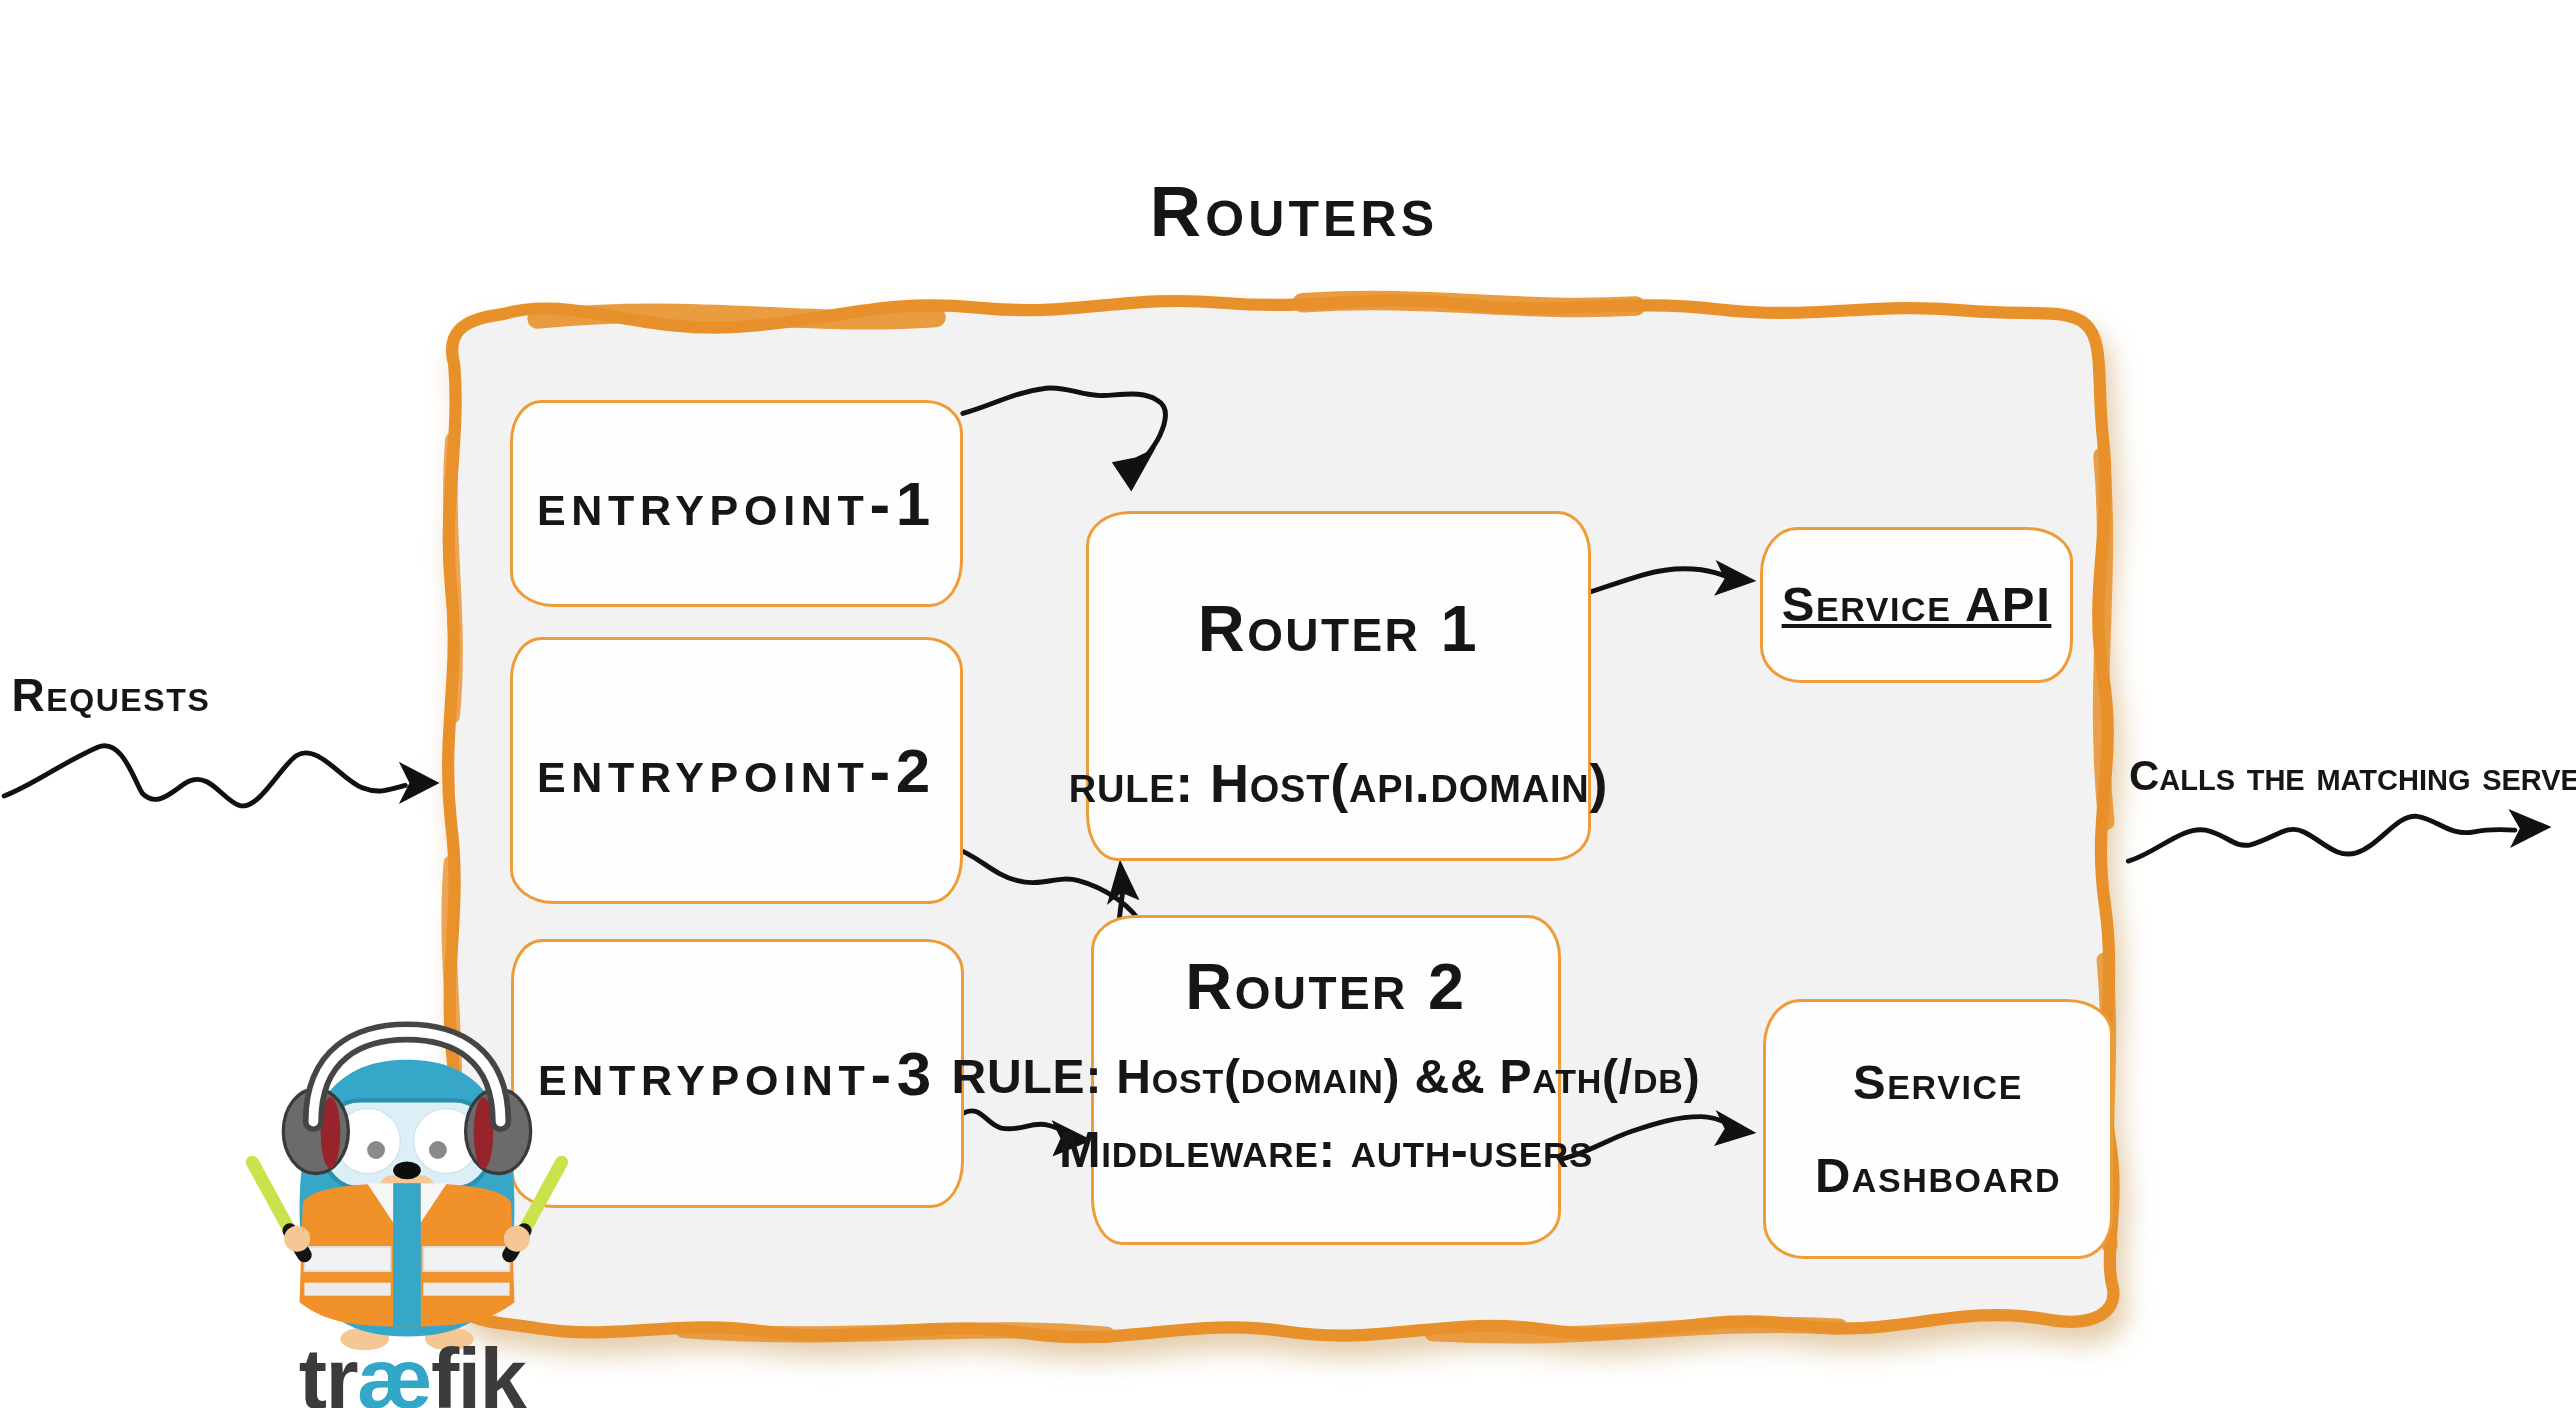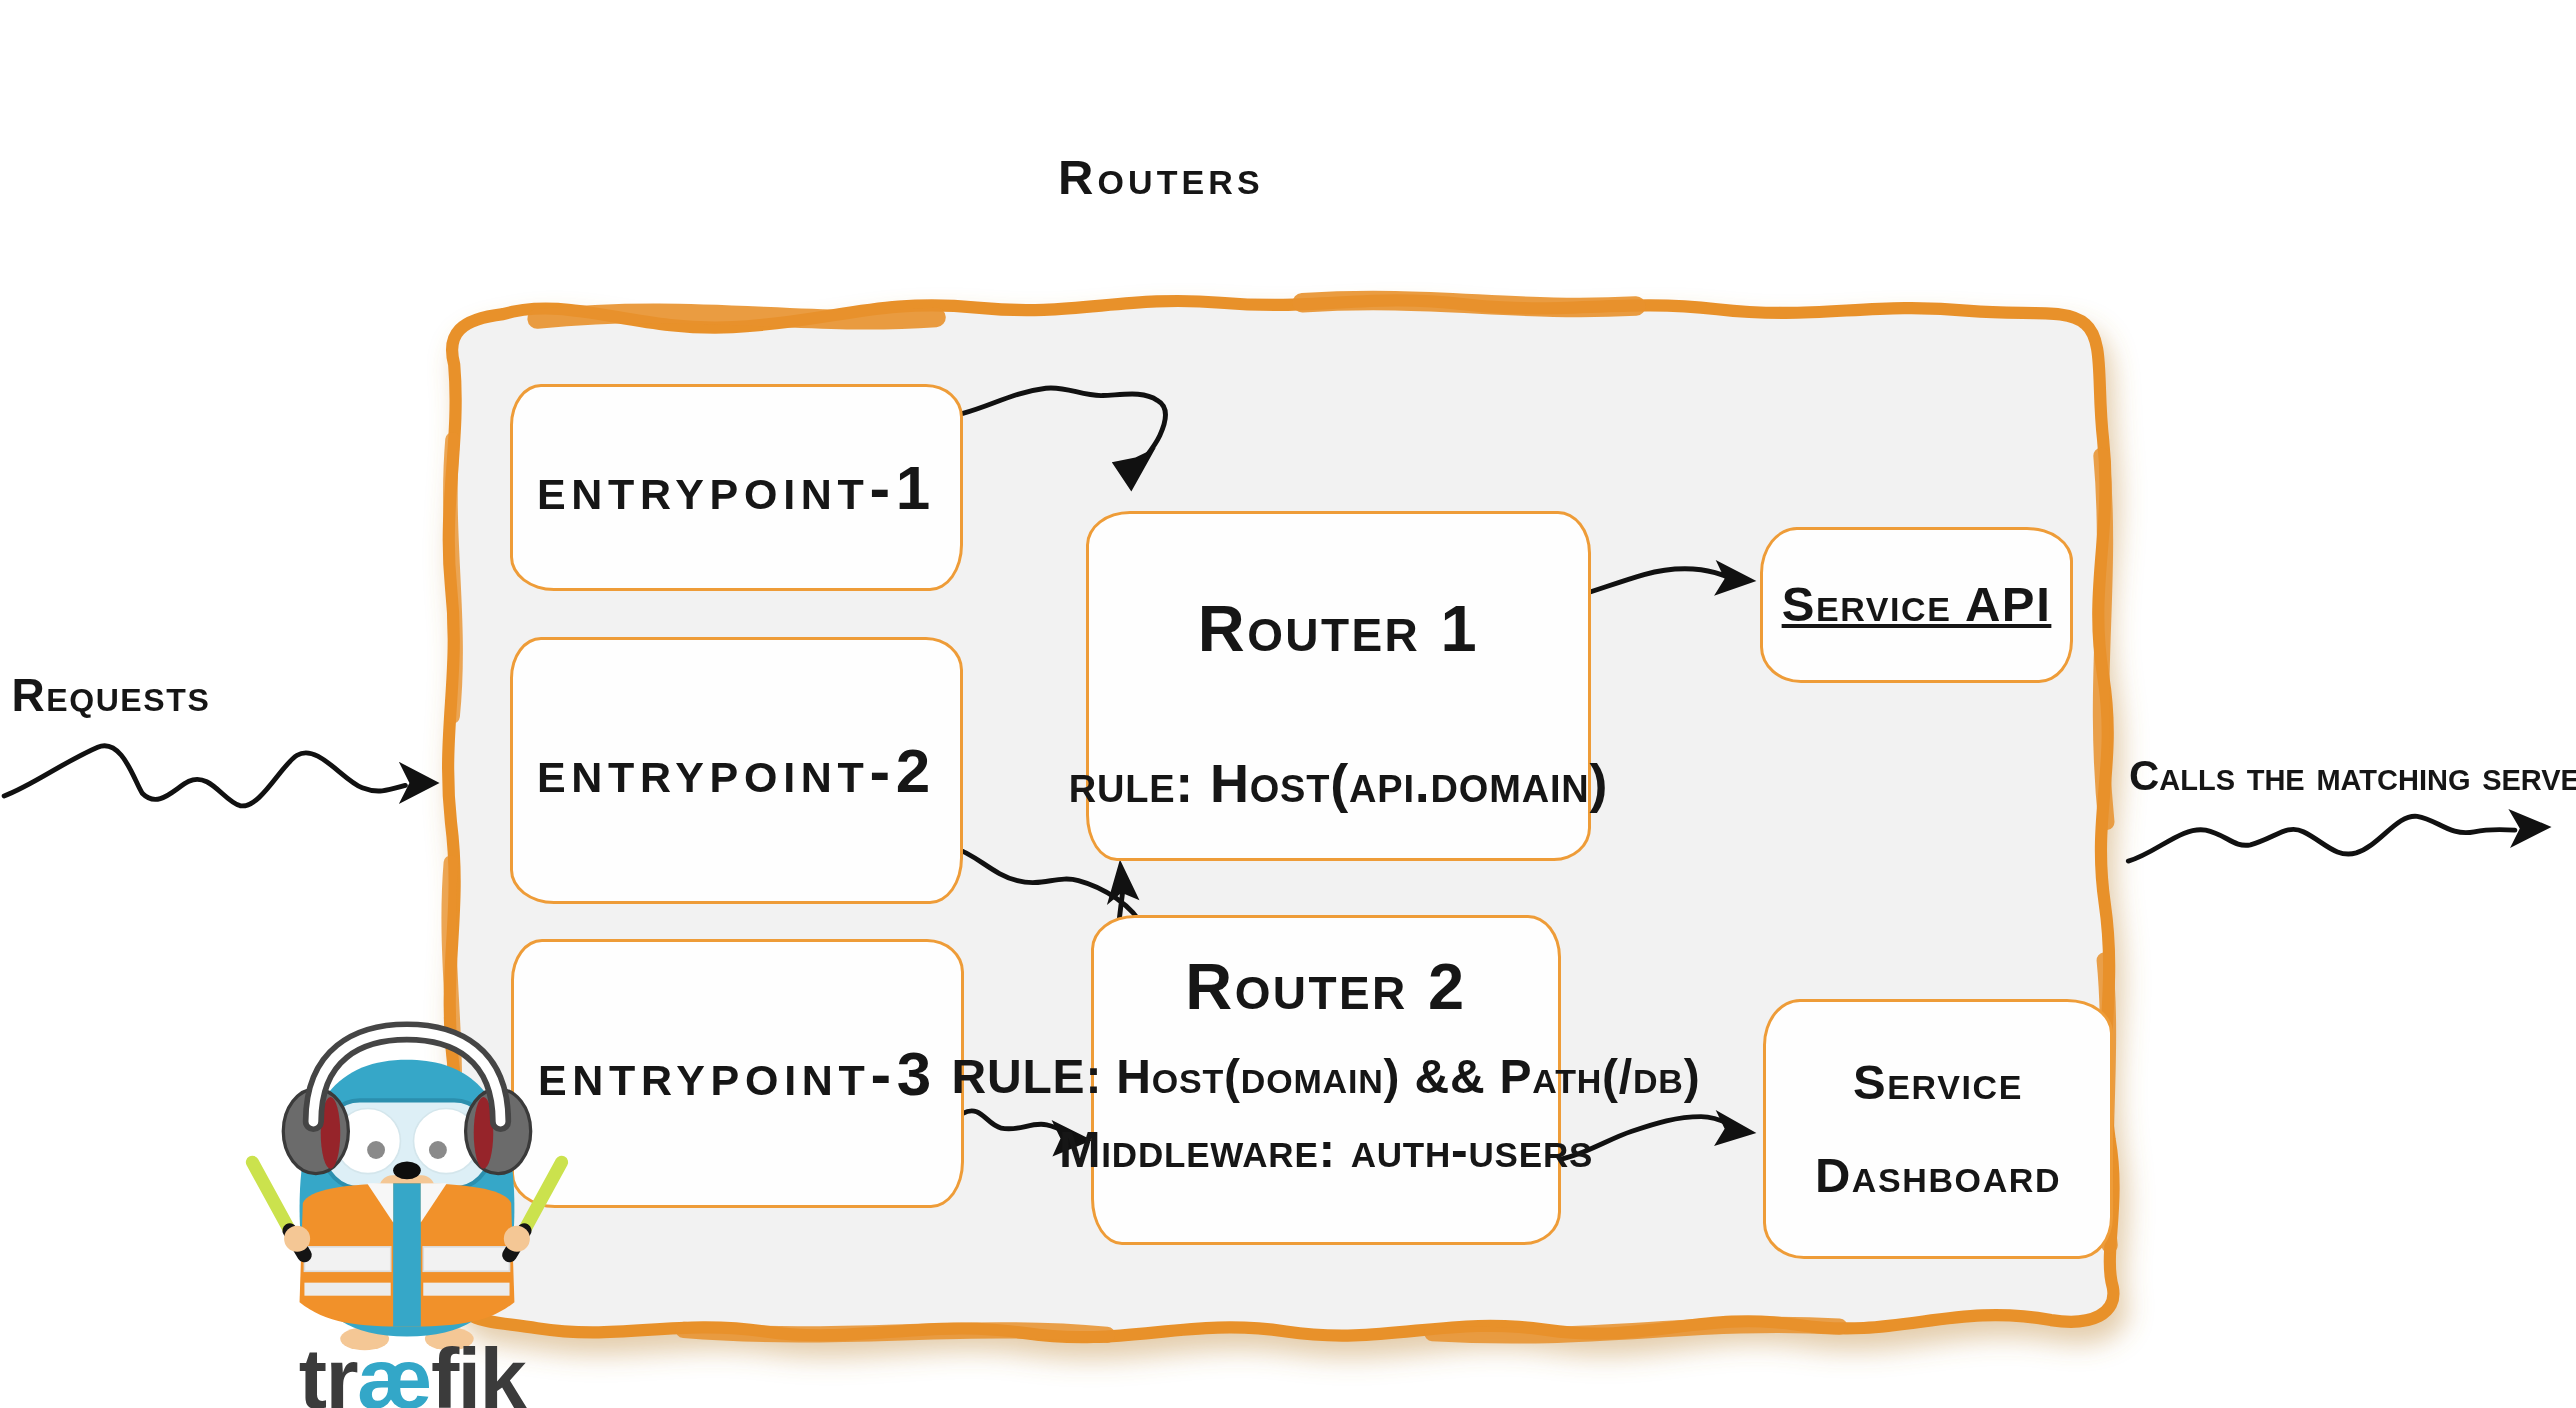--- a/index.html
+++ b/index.html
@@ -6,34 +6,34 @@
   .stage{
     position:relative;
     width:2576px;height:1408px;
     background:#ffffff;
     overflow:hidden;
     font-family:"Liberation Sans", sans-serif;
     color:#161616;
   }
   .layer{position:absolute;left:0;top:0;width:2576px;height:1408px;}
   .txt{position:absolute;font-variant:small-caps;font-weight:bold;line-height:1;white-space:nowrap;}
-  .page-title{left:1058px;top:153px;width:472px;font-size:49px;letter-spacing:4.1px;}
+  .page-title{left:1058px;top:176px;width:472px;text-align:center;font-size:71px;letter-spacing:4.1px;}
   .lbl-requests{left:11.4px;top:672px;font-size:46px;letter-spacing:1.6px;}
   .lbl-calls{left:2129px;top:755px;font-size:42px;letter-spacing:0px;}
   .node{
     position:absolute;box-sizing:border-box;
     background:#fefefe;
     border:3.3px solid #ee9c38;
     display:flex;flex-direction:column;align-items:center;justify-content:center;
     text-align:center;
   }
   .node .line{font-variant:small-caps;font-weight:bold;line-height:1;white-space:nowrap;}
   .ep{border-radius:31px 37px 33px 44px / 41px 33px 46px 34px;}
   .ep .line{font-size:62px;letter-spacing:5.7px;}
-  .ep1{left:510px;top:384px;width:453px;height:207px;}
+  .ep1{left:510px;top:400px;width:453px;height:207px;}
   .ep2{left:510px;top:637px;width:453px;height:267px;}
   .ep3{left:511px;top:939px;width:453px;height:269px;}
   .router{justify-content:flex-start;border-radius:44px 33px 37px 31px / 34px 42px 33px 46px;}
   .r1{left:1086px;top:511px;width:505px;height:350px;padding-top:33px;justify-content:center;}
   .r1 .r-title{font-size:65px;letter-spacing:2.4px;}
   .r1 .r-rule{font-size:54px;letter-spacing:0.8px;margin-top:95px;}
   .r2{left:1091px;top:915px;width:470px;height:330px;padding-top:36px;}
   .r2 .r-title{font-size:65px;letter-spacing:2.4px;}
   .r2 .r-rule{font-size:48px;letter-spacing:0.8px;margin-top:34px;}
   .r2 .r-mw{font-size:50px;letter-spacing:0.8px;margin-top:24.4px;}

